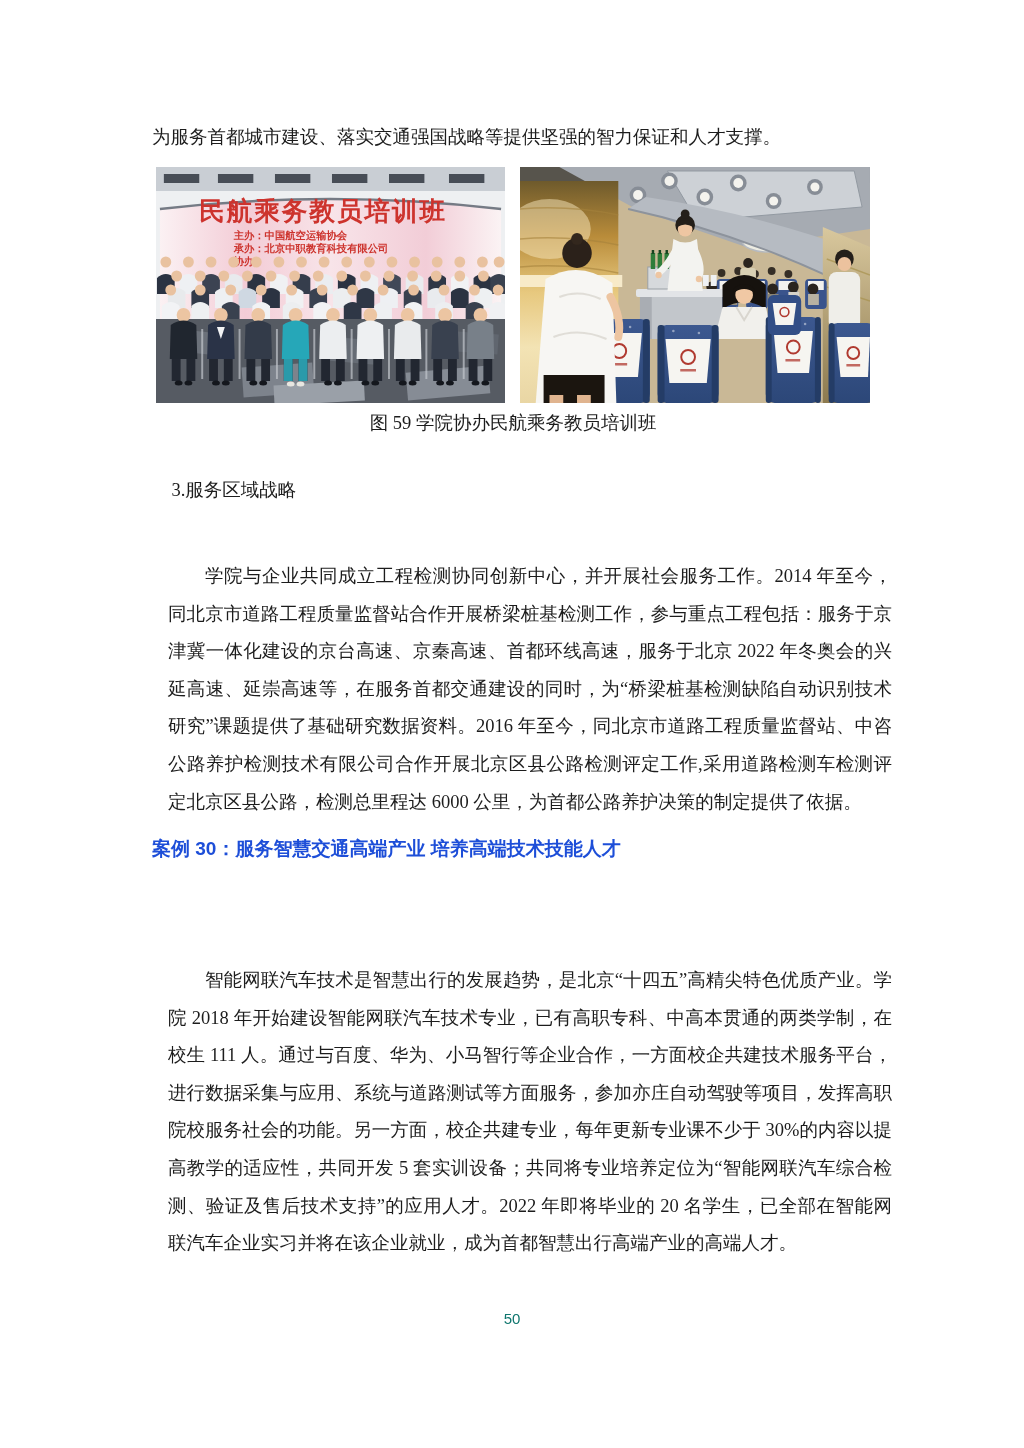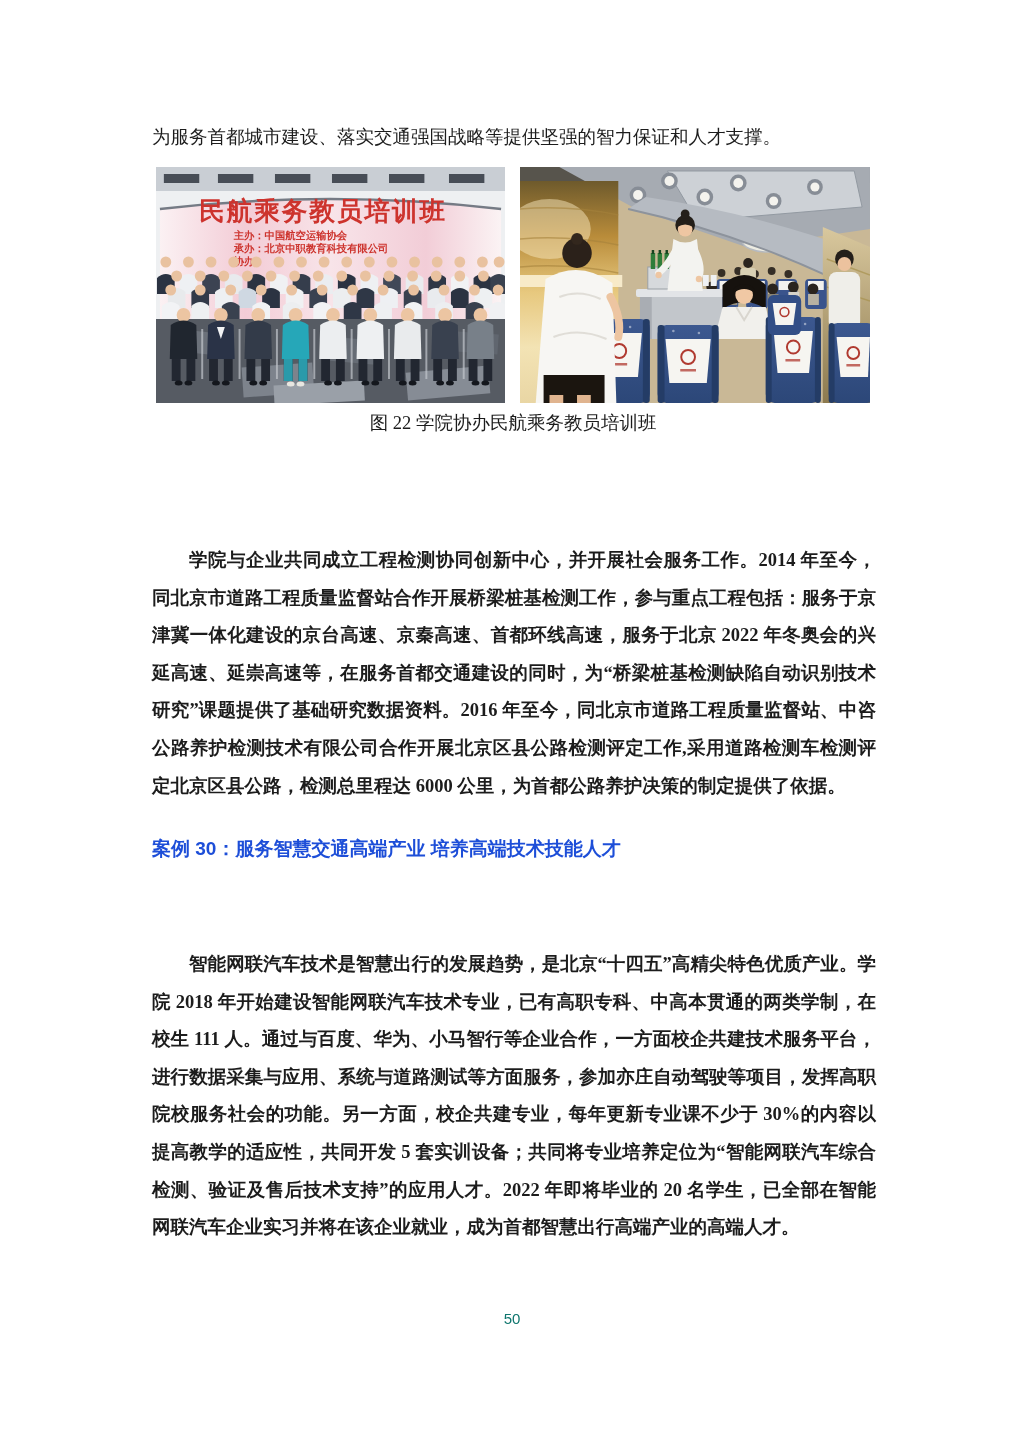--- a/index.html
+++ b/index.html
@@ -22,22 +22,22 @@
   .photo svg{display:block;width:100%;height:100%;}
   .caption{
     position:absolute;left:152px;top:409px;width:722px;margin:0;
     text-align:center;font-size:18.5px;line-height:28px;
   }
   .sec-heading{
     position:absolute;left:152px;top:478px;width:722px;margin:0;
     font-size:18.5px;line-height:24px;text-indent:1.05em;
   }
   .body-para{
-    position:absolute;left:152px;width:724px;margin:0;
-    font-size:18.5px;line-height:37.6px;text-align:justify;text-indent:2em;font-weight:bold;
+    position:absolute;left:152px;width:724px;margin:16px;
+    font-size:18.5px;line-height:37.6px;text-align:justify;text-indent:2em;
   }
   .para-1{top:542px;}
   .para-2{top:946px;}
   .case-heading{
     position:absolute;left:152px;top:836px;width:724px;margin:0;
     font-family:"Liberation Sans","DejaVu Sans",sans-serif;
     font-weight:bold;font-size:19px;line-height:26px;color:#1d4ed8;
   }
   .page-number{
     position:absolute;left:0;right:0;top:1310px;text-align:center;
@@ -407,22 +407,23 @@
           <circle cx="58" cy="72" r="6" fill="#33271d"></circle>
           <path d="M92,130 Q104,152 100,170" stroke="#edc5a1" stroke-width="8" fill="none" stroke-linecap="round"></path>
           <rect x="24" y="208" width="62" height="28" fill="#1b150f"></rect>
           <rect x="30" y="228" width="14" height="8" fill="#e0b48f"></rect>
           <rect x="58" y="228" width="14" height="8" fill="#e0b48f"></rect>
         </g>
       </svg>
     </div>
   </div>
 
-  <p class="caption">图 22 学院协办民航乘务教员培训班</p>
-
+  <p class="caption">图 59 学院协办民航乘务教员培训班</p>
+
+  <p class="sec-heading">3.服务区域战略</p>
 
   <p class="body-para para-1">学院与企业共同成立工程检测协同创新中心，并开展社会服务工作。2014 年至今，同北京市道路工程质量监督站合作开展桥梁桩基检测工作，参与重点工程包括：服务于京津冀一体化建设的京台高速、京秦高速、首都环线高速，服务于北京 2022 年冬奥会的兴延高速、延崇高速等，在服务首都交通建设的同时，为“桥梁桩基检测缺陷自动识别技术研究”课题提供了基础研究数据资料。2016 年至今，同北京市道路工程质量监督站、中咨公路养护检测技术有限公司合作开展北京区县公路检测评定工作,采用道路检测车检测评定北京区县公路，检测总里程达 6000 公里，为首都公路养护决策的制定提供了依据。</p>
 
   <p class="case-heading">案例 30：服务智慧交通高端产业  培养高端技术技能人才</p>
 
   <p class="body-para para-2">智能网联汽车技术是智慧出行的发展趋势，是北京“十四五”高精尖特色优质产业。学院 2018 年开始建设智能网联汽车技术专业，已有高职专科、中高本贯通的两类学制，在校生 111 人。通过与百度、华为、小马智行等企业合作，一方面校企共建技术服务平台，进行数据采集与应用、系统与道路测试等方面服务，参加亦庄自动驾驶等项目，发挥高职院校服务社会的功能。另一方面，校企共建专业，每年更新专业课不少于 30%的内容以提高教学的适应性，共同开发 5 套实训设备；共同将专业培养定位为“智能网联汽车综合检测、验证及售后技术支持”的应用人才。2022 年即将毕业的 20 名学生，已全部在智能网联汽车企业实习并将在该企业就业，成为首都智慧出行高端产业的高端人才。</p>
 
   <div class="page-number">50</div>
 
 </div>

